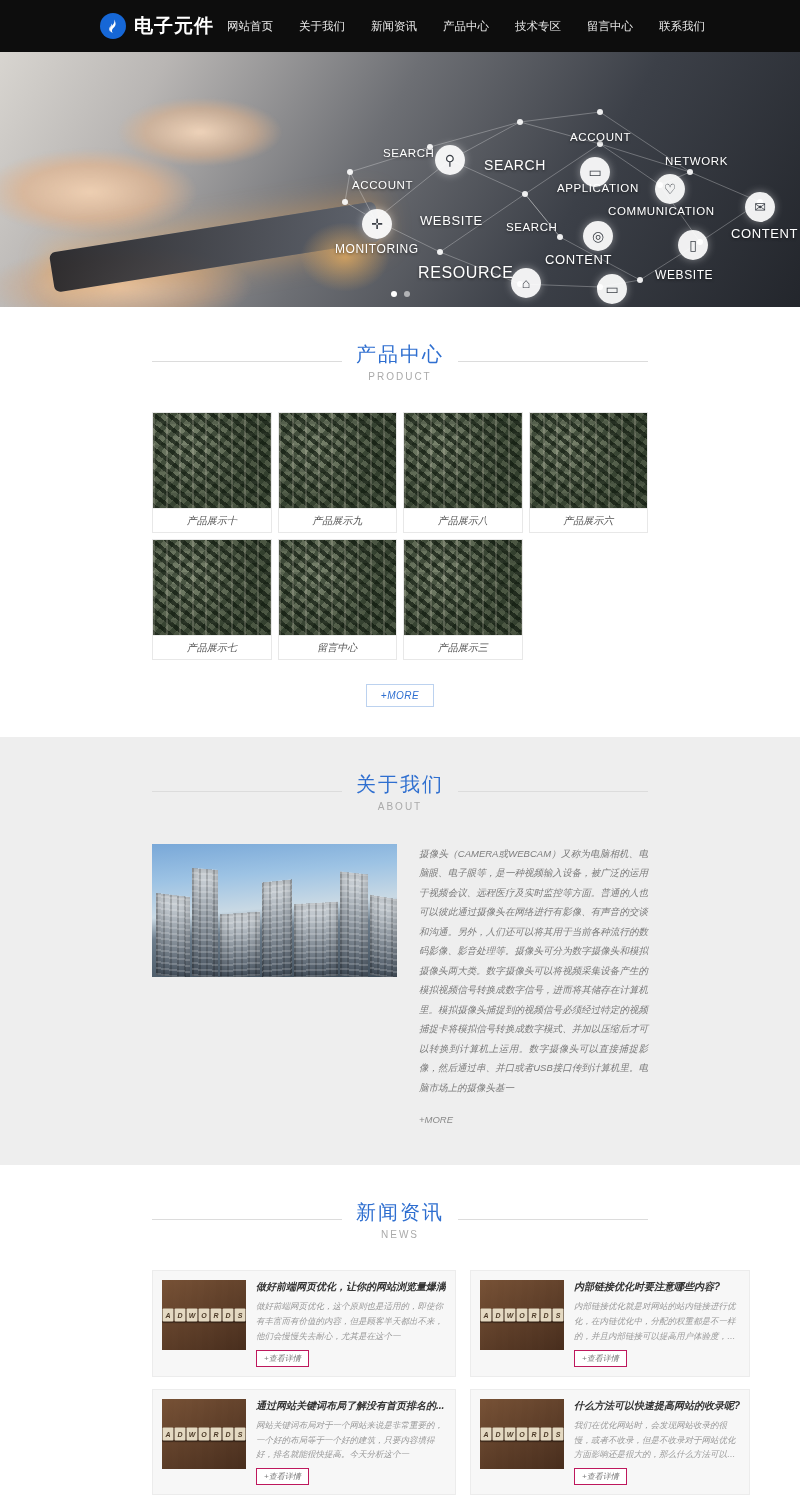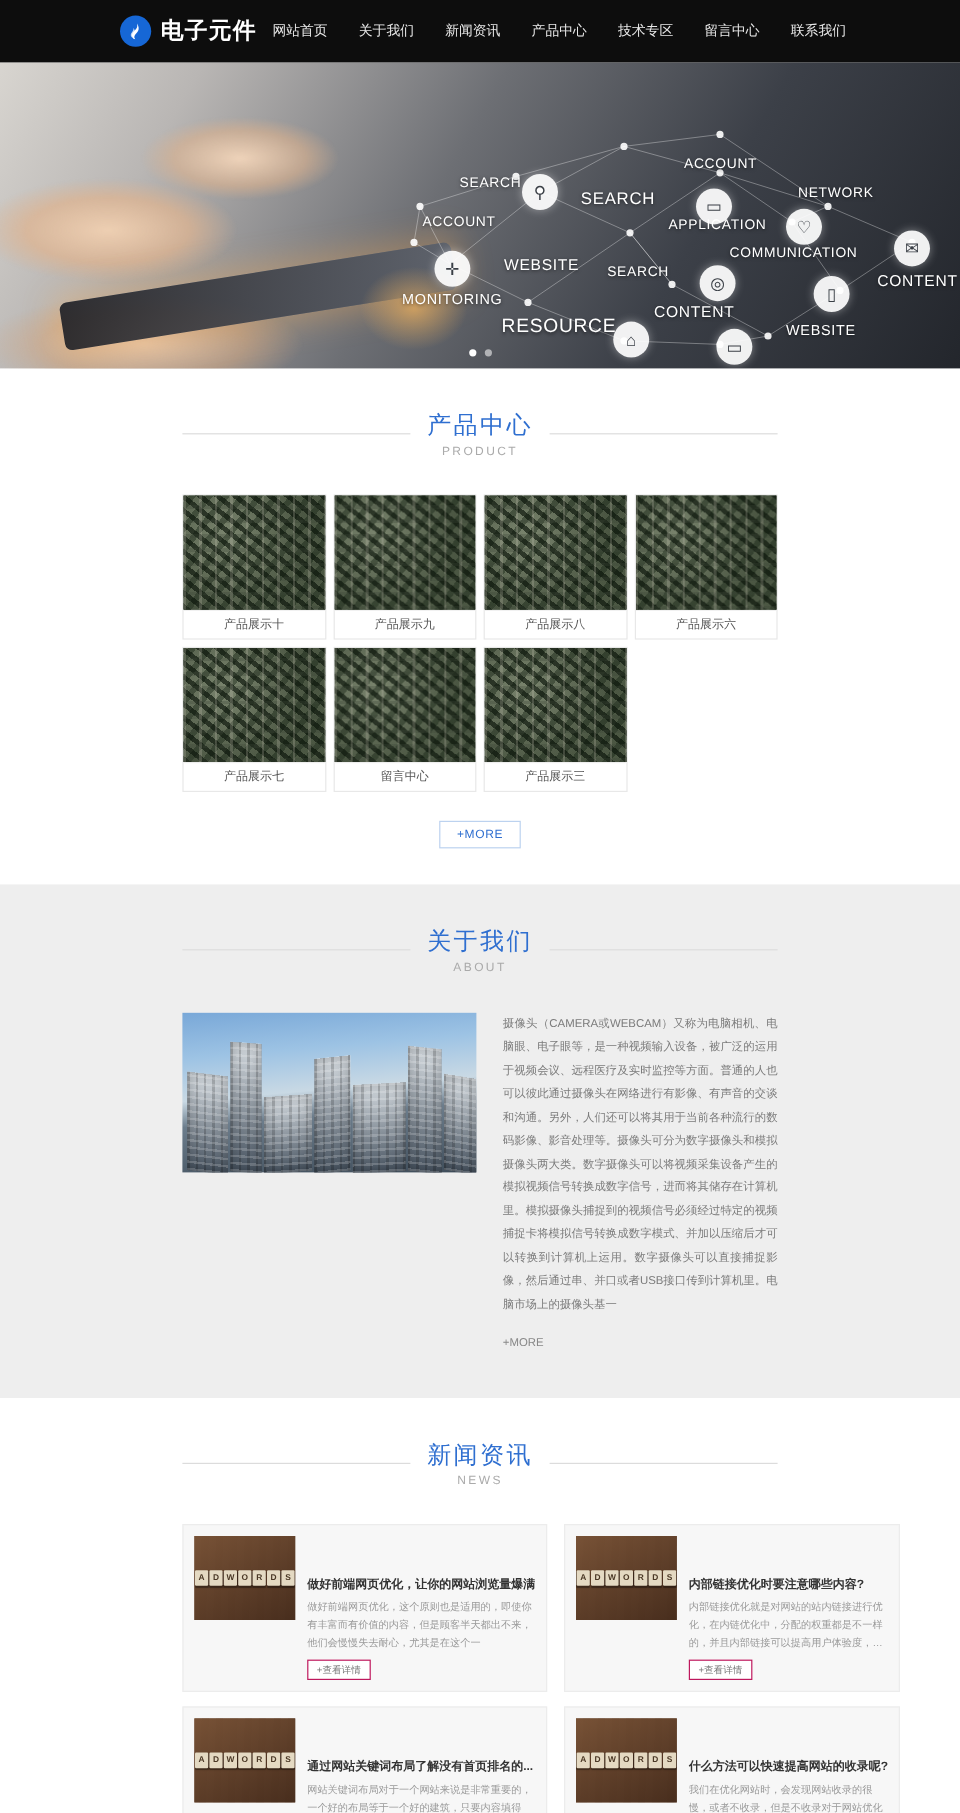--- a/index.html
+++ b/index.html
@@ -86,21 +86,21 @@
 
   
   .sec-title { display:flex; align-items:center; justify-content:center; gap:14px; }
   .sec-title .line { height:1px; width:190px; background:#dcdcdc; }
   .sec-title .tt { text-align:center; }
   .sec-title .cn { color:#2f6fd0; font-size:20px; letter-spacing:2px; font-weight:normal; }
   .sec-title .en { color:#aaa; font-size:10px; letter-spacing:2px; margin-top:3px; }
 
   
   .sec-product { padding:34px 0 30px; background:#fff; }
-  .container { width:496px; margin:0 auto; }
+  .container { width:496px; margin:0 auto;font-style:italic; }
   .prod-grid {
     display:grid; grid-template-columns:repeat(4,1fr);
     gap:6px; margin-top:30px;
   }
   .prod-card { background:#fff; border:1px solid #e8e8e8; }
   .prod-img {
     height:95px;
     background-color:#3b4a36;
     background-image:
       repeating-linear-gradient(38deg, rgba(20,30,18,0.72) 0 4px, rgba(120,135,105,0.18) 4px 9px),
@@ -173,21 +173,21 @@
   .news-thumb .tiles {
     position:absolute; top:50%; left:50%; transform:translate(-50%,-50%);
     display:flex; gap:1px;
   }
   .news-thumb .tile {
     width:11px; height:13px; background:#e4d9c2;
     color:#4a3826; font-size:7px; font-weight:bold;
     display:flex; align-items:center; justify-content:center;
     border-radius:1px; box-shadow:0 1px 1px rgba(0,0,0,0.4);
   }
-  .news-body { flex:1; min-width:0;margin-top:33px; }
+  .news-body { flex:1; min-width:0; }
   .news-title {
     font-size:10px; font-weight:bold; color:#333; margin-bottom:5px;
     white-space:nowrap; overflow:hidden; text-overflow:ellipsis;
   }
   .news-desc {
     font-size:8.5px; line-height:1.75; color:#9a9a9a;
     display:-webkit-box; -webkit-line-clamp:3; -webkit-box-orient:vertical;
     overflow:hidden;
   }
   .news-btn {

